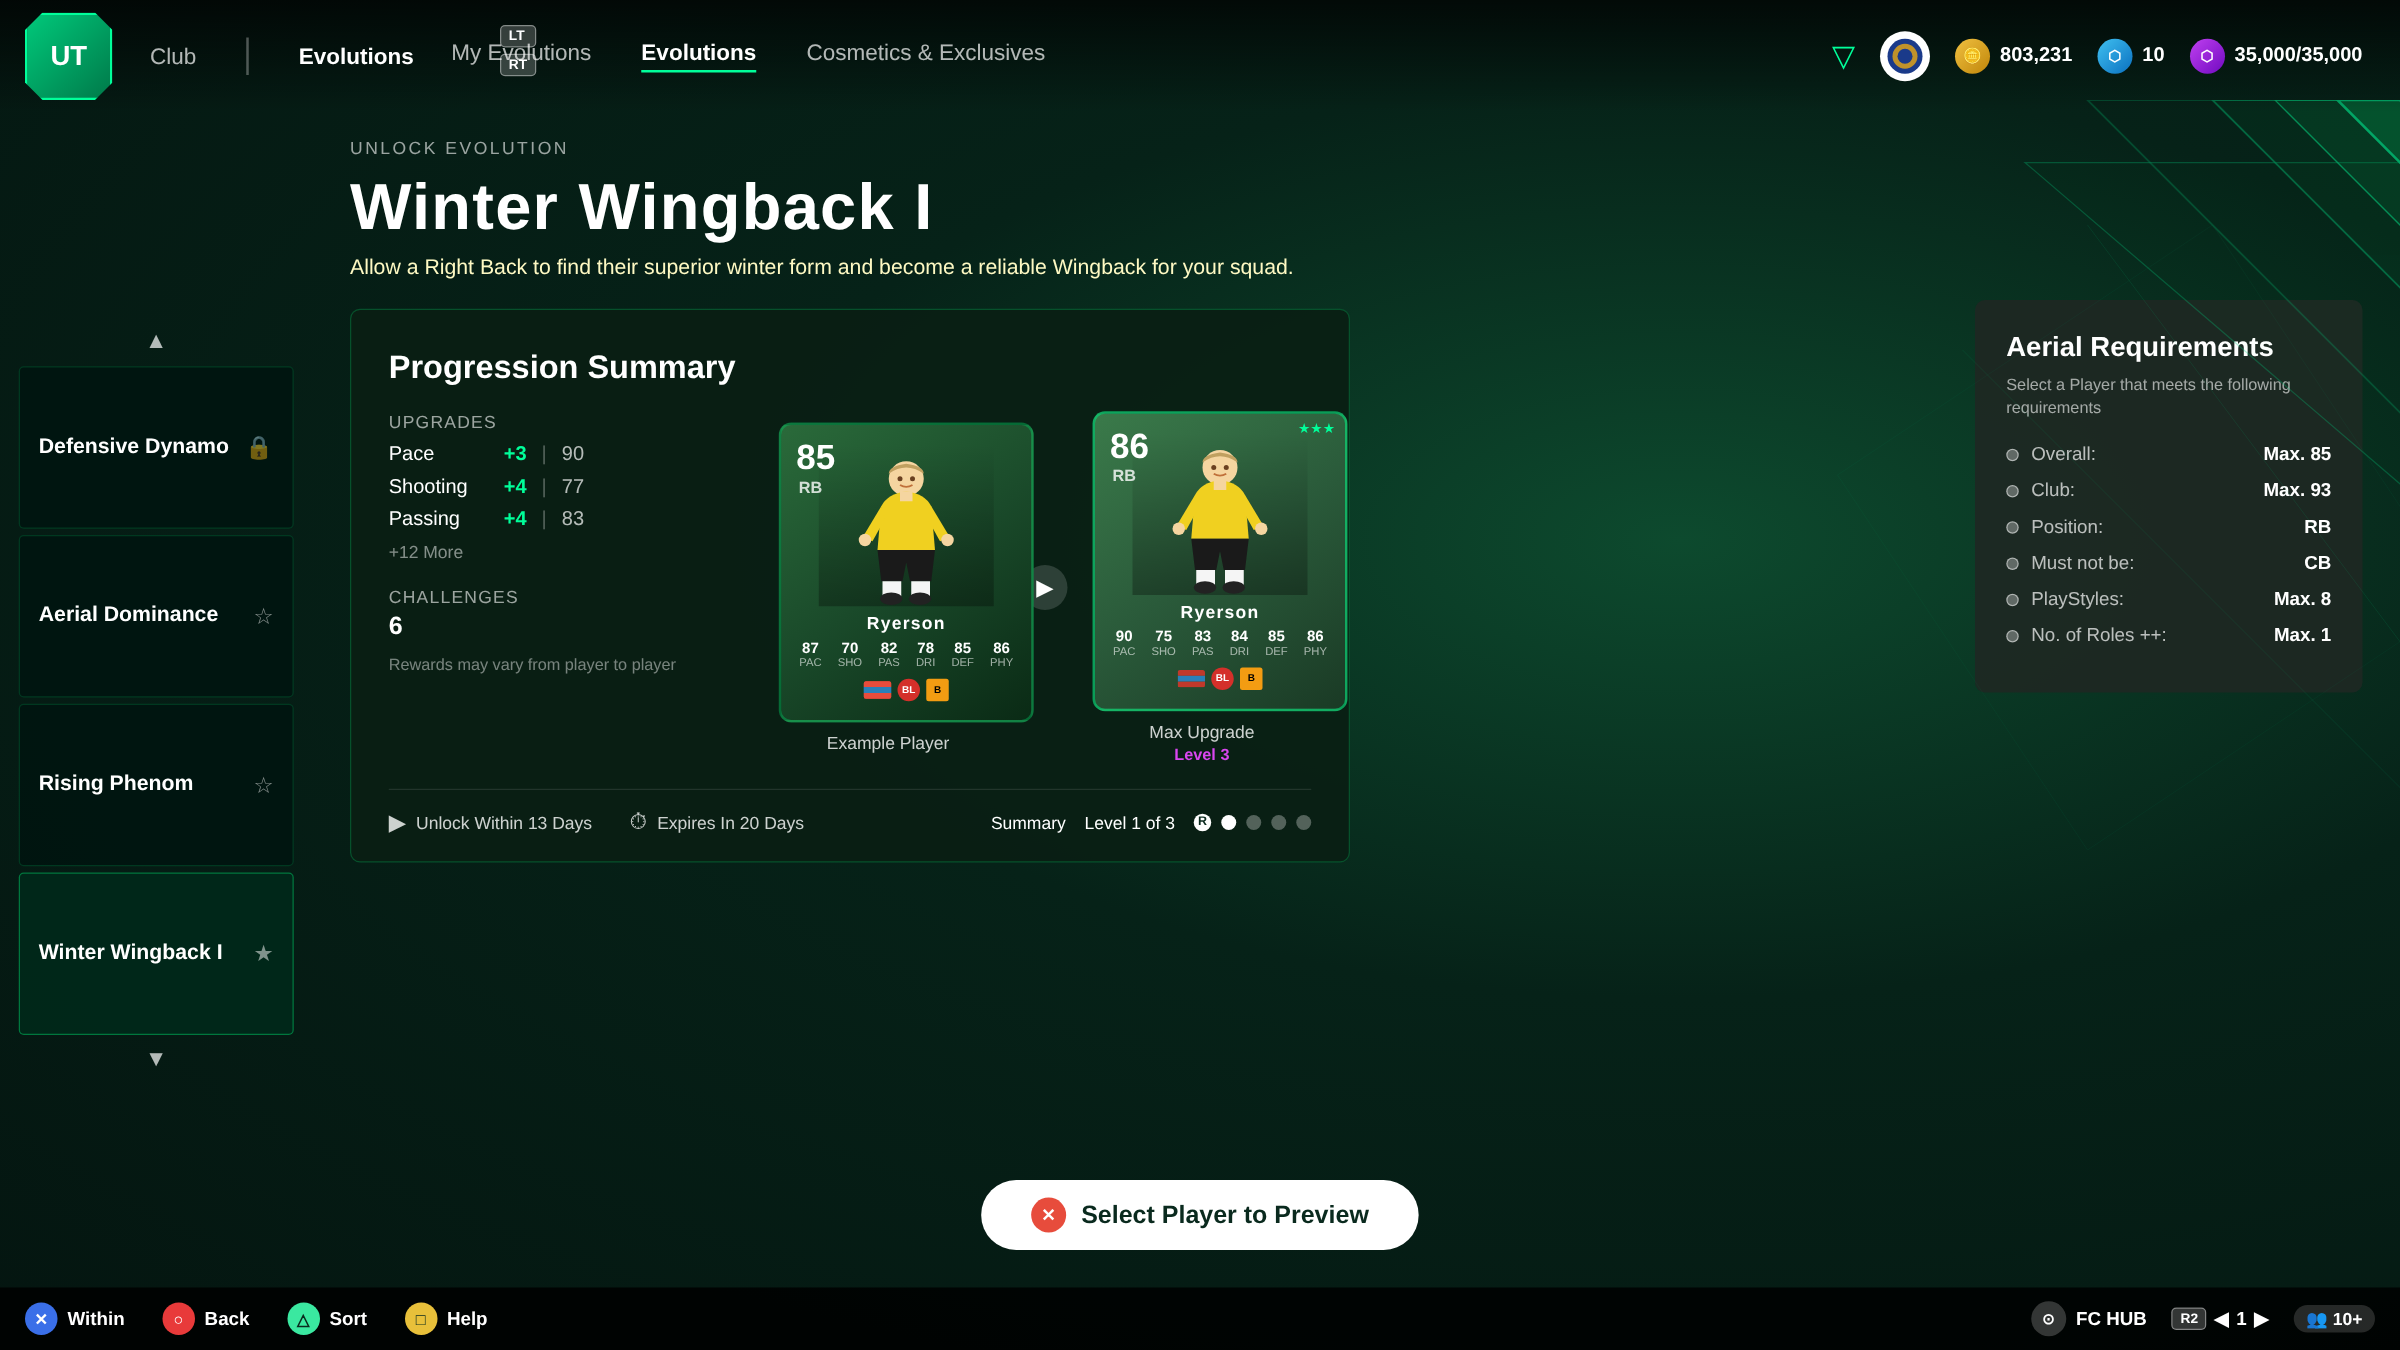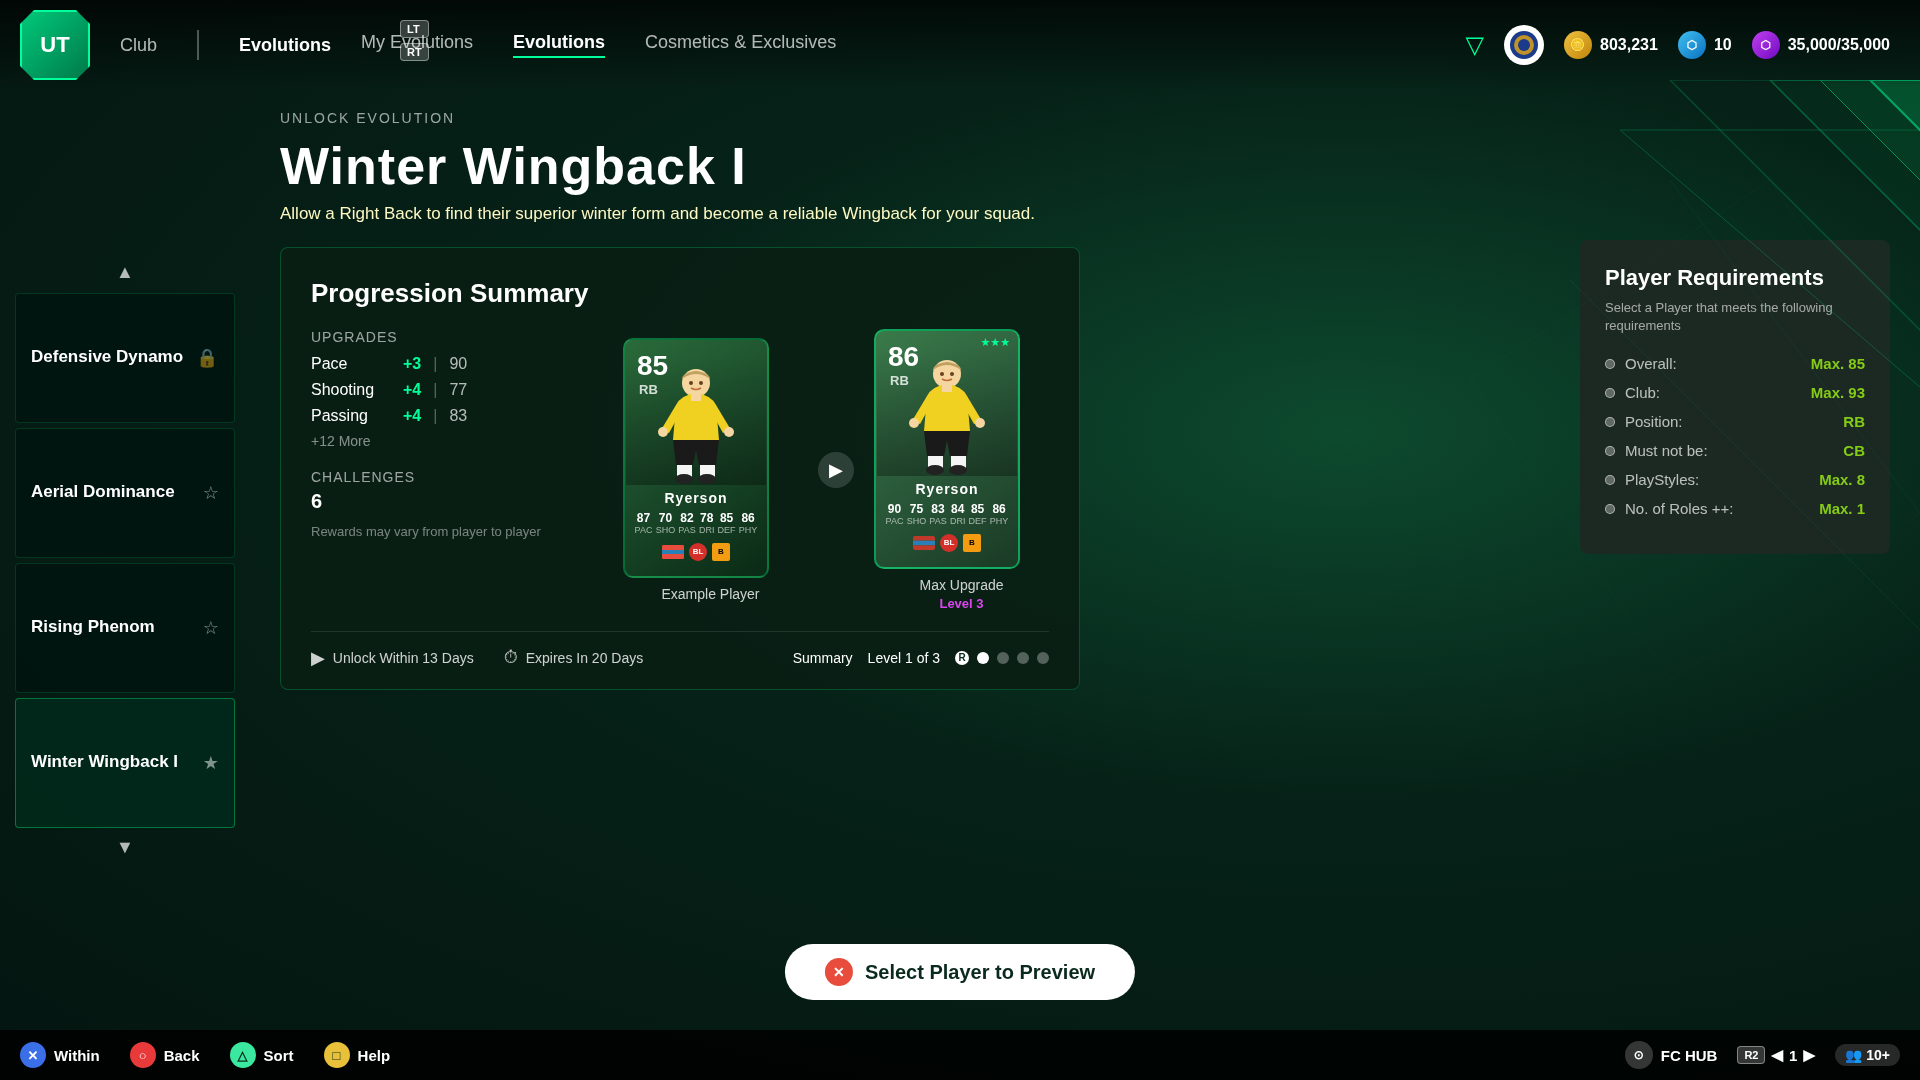--- a/index.html
+++ b/index.html
@@ -361,21 +361,21 @@
       flex: 1;
       justify-content: center;
     }
 
     .player-card {
       width: 175px;
       position: relative;
     }
 
     .player-card-inner {
-      width: 146px;
+      width: 204px;
       height: 240px;
       background: linear-gradient(145deg, #2a6a3a, #1a4a2a, #0a2a15);
       border-radius: 10px;
       border: 2px solid rgba(0,200,100,0.4);
       position: relative;
       overflow: hidden;
       display: flex;
       flex-direction: column;
     }
 
@@ -633,21 +633,21 @@
       background: rgba(255,255,255,0.3);
       border: 1px solid rgba(255,255,255,0.5);
     }
 
     .req-label {
       color: rgba(255,255,255,0.7);
     }
 
     .req-value {
       font-weight: 700;
-      color: #84cc16;
+      color: #ffffff;
     }
 
     
     .select-player-btn {
       position: absolute;
       bottom: 80px;
       left: 50%;
       transform: translateX(-50%);
       background: white;
       color: #0a2a1e;
@@ -1073,21 +1073,21 @@
           <span class="level-dot"></span>
           <span class="level-dot"></span>
           <span class="level-dot"></span>
         </div>
       </div>
     </div>
   </div>
 </div>
 
 <div class="requirements-panel">
-  <h3 class="req-title">Player Requirements</h3>
+  <h3 class="req-title">Aerial Requirements</h3>
   <p class="req-subtitle">Select a Player that meets the following requirements</p>
 
   <div class="req-row">
     <div class="req-left">
         <div class="req-dot"></div>
         <span class="req-label">Overall:</span>
       </div>
     <span class="req-value">Max. 85</span>
   </div>
   <div class="req-row">

